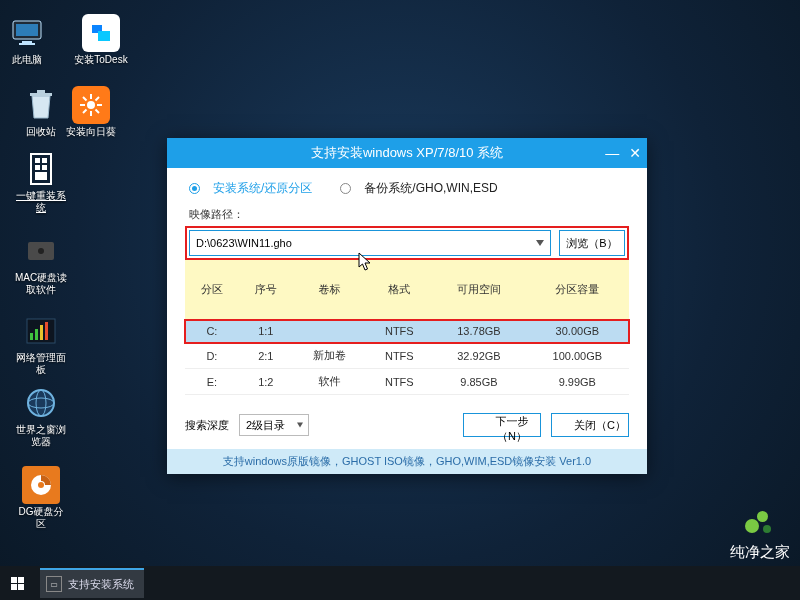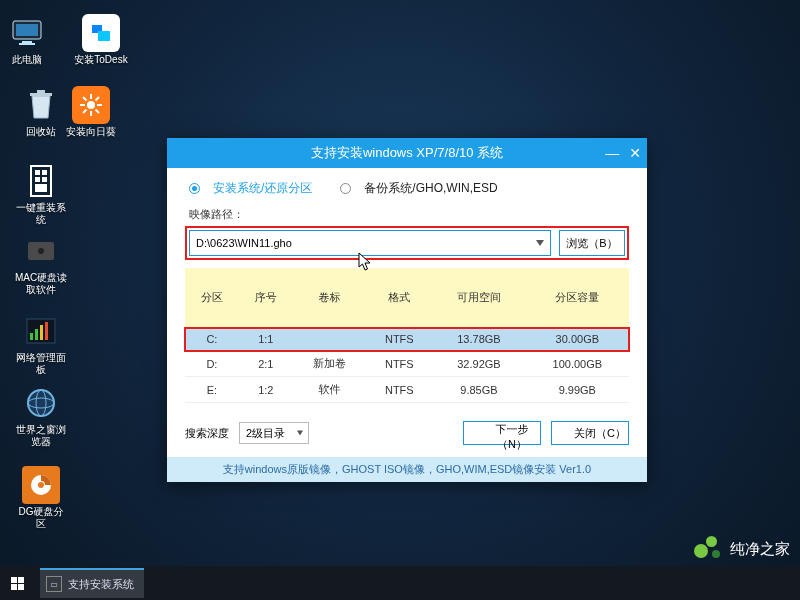--- a/index.html
+++ b/index.html
@@ -26,21 +26,21 @@
   .rdot.unsel { border-color: #888; }
   .radio .rt { }
   .radio.sel .rt { color: #1e9fe8; }
 
   .label-small { font-size: 11px; color: #333; margin: 2px 0 4px 4px; }
 
   .pathrow { display: flex; gap: 8px; margin-bottom: 10px; }
   .pathrow .sel { flex: 1; height: 26px; border: 1.5px solid #1994da; background: #fff; display: flex; align-items: center; padding: 0 6px; font-size: 11px; position: relative; }
   .pathrow .sel .arrow { position: absolute; right: 6px; top: 50%; transform: translateY(-50%); border-left: 4px solid transparent; border-right: 4px solid transparent; border-top: 6px solid #555; }
   .pathrow .browse { width: 66px; height: 26px; border: 1.5px solid #1994da; background: #fff; font-size: 11px; cursor: pointer; }
-  .hl-outer { border: 2.5px solid #e51e1e; padding: 2px; margin-bottom: 8px; }
+  .hl-outer { border: 2.5px solid #e51e1e; padding: 2px; }
 
   table.pt { width: 100%; border-collapse: collapse; font-size: 11px; color: #333; }
   table.pt th { background: #fef9c3; font-weight: normal; padding: 22px 4px; border-bottom: 1px solid #e6e6e6; }
   table.pt td { padding: 5px 4px; text-align: center; border-bottom: 1px solid #eee; }
   table.pt tr.selrow { background: #bcdcf2; }
   .row-hl { outline: 2.5px solid #e51e1e; outline-offset: -1px; }
 
   .footerrow { display: flex; align-items: center; margin-top: 18px; gap: 10px; font-size: 11px; }
   .footerrow .dd { border: 1px solid #bbb; height: 22px; padding: 0 18px 0 6px; position: relative; display: inline-flex; align-items: center; min-width: 70px; }
   .footerrow .dd .arrow { position: absolute; right: 5px; top: 50%; transform: translateY(-50%); border-left: 3px solid transparent; border-right: 3px solid transparent; border-top: 5px solid #555; }
@@ -51,21 +51,21 @@
 
   
   .taskbar { position: absolute; left: 0; bottom: 0; width: 100%; height: 34px; background: #13191f; display: flex; align-items: center; }
   .start { width: 34px; height: 34px; display: flex; align-items: center; justify-content: center; color: #fff; cursor: pointer; }
   .start .winlogo { display: grid; grid-template-columns: 6px 6px; grid-template-rows: 6px 6px; gap: 1px; }
   .start .winlogo span { background: #fff; }
   .tb-item { margin-left: 6px; background: #333a42; border-top: 2px solid #3fa6e6; height: 30px; display: flex; align-items: center; padding: 0 10px 0 6px; color: #dde; font-size: 11px; gap: 6px; cursor: pointer; }
   .tb-item .mini { width: 16px; height: 16px; border: 1px solid #888; display: flex; align-items: center; justify-content: center; font-size: 8px; color: #ccc; }
 
   
-  .wm { position: absolute; right: 10px; bottom: 38px; display: flex; align-items: center; gap: 6px; }
+  .wm { position: absolute; right: 10px; bottom: 38px; display: flex; align-items: center; gap: 6px; flex-direction: column; }
   .wm .dots { position: relative; width: 30px; height: 26px; }
   .wm .d { position: absolute; border-radius: 50%; }
   .wm .txt { color: #fff; font-size: 15px; font-weight: 500; }
 
   .cursor { position: absolute; left: 358px; top: 252px; pointer-events: none; }
 </style>
 </head>
 <body>
 
 <div class="desktop">
@@ -86,21 +86,21 @@
     <div class="ibox">
         <svg width="30" height="34" viewBox="0 0 30 34">
           <path d="M6 8 L24 8 L22 30 L8 30 Z" fill="#d6e7f2" stroke="#9bb8cc"></path>
           <rect x="4" y="5" width="22" height="3" fill="#b9cfdd"></rect>
           <rect x="11" y="2" width="8" height="3" fill="#b9cfdd"></rect>
         </svg>
       </div>
     <div class="lbl">回收站</div>
   </div>
 
-  <div class="dicon" style="left:14px; top:162px;">
+  <div class="dicon" style="left:14px; top:150px;text-decoration:underline;">
     <div class="ibox">
         <svg width="32" height="34" viewBox="0 0 32 34">
           <rect x="6" y="2" width="20" height="30" fill="none" stroke="#fff" stroke-width="2"></rect>
           <rect x="10" y="6" width="5" height="5" fill="#fff"></rect>
           <rect x="17" y="6" width="5" height="5" fill="#fff"></rect>
           <rect x="10" y="13" width="5" height="5" fill="#fff"></rect>
           <rect x="17" y="13" width="5" height="5" fill="#fff"></rect>
           <rect x="10" y="20" width="12" height="8" fill="#fff"></rect>
         </svg>
       </div>

